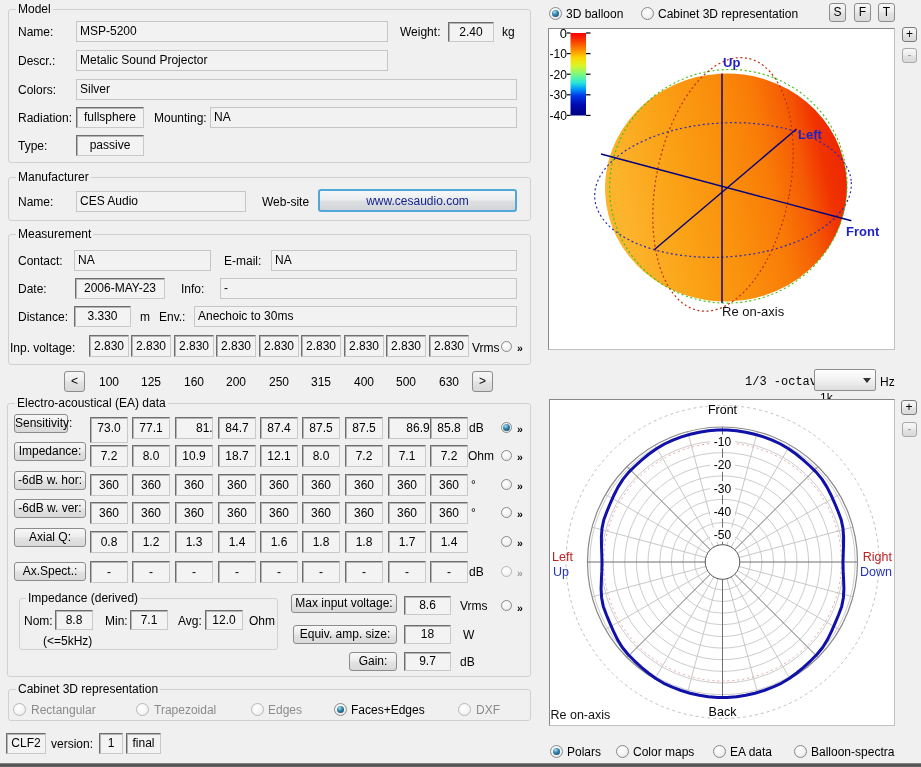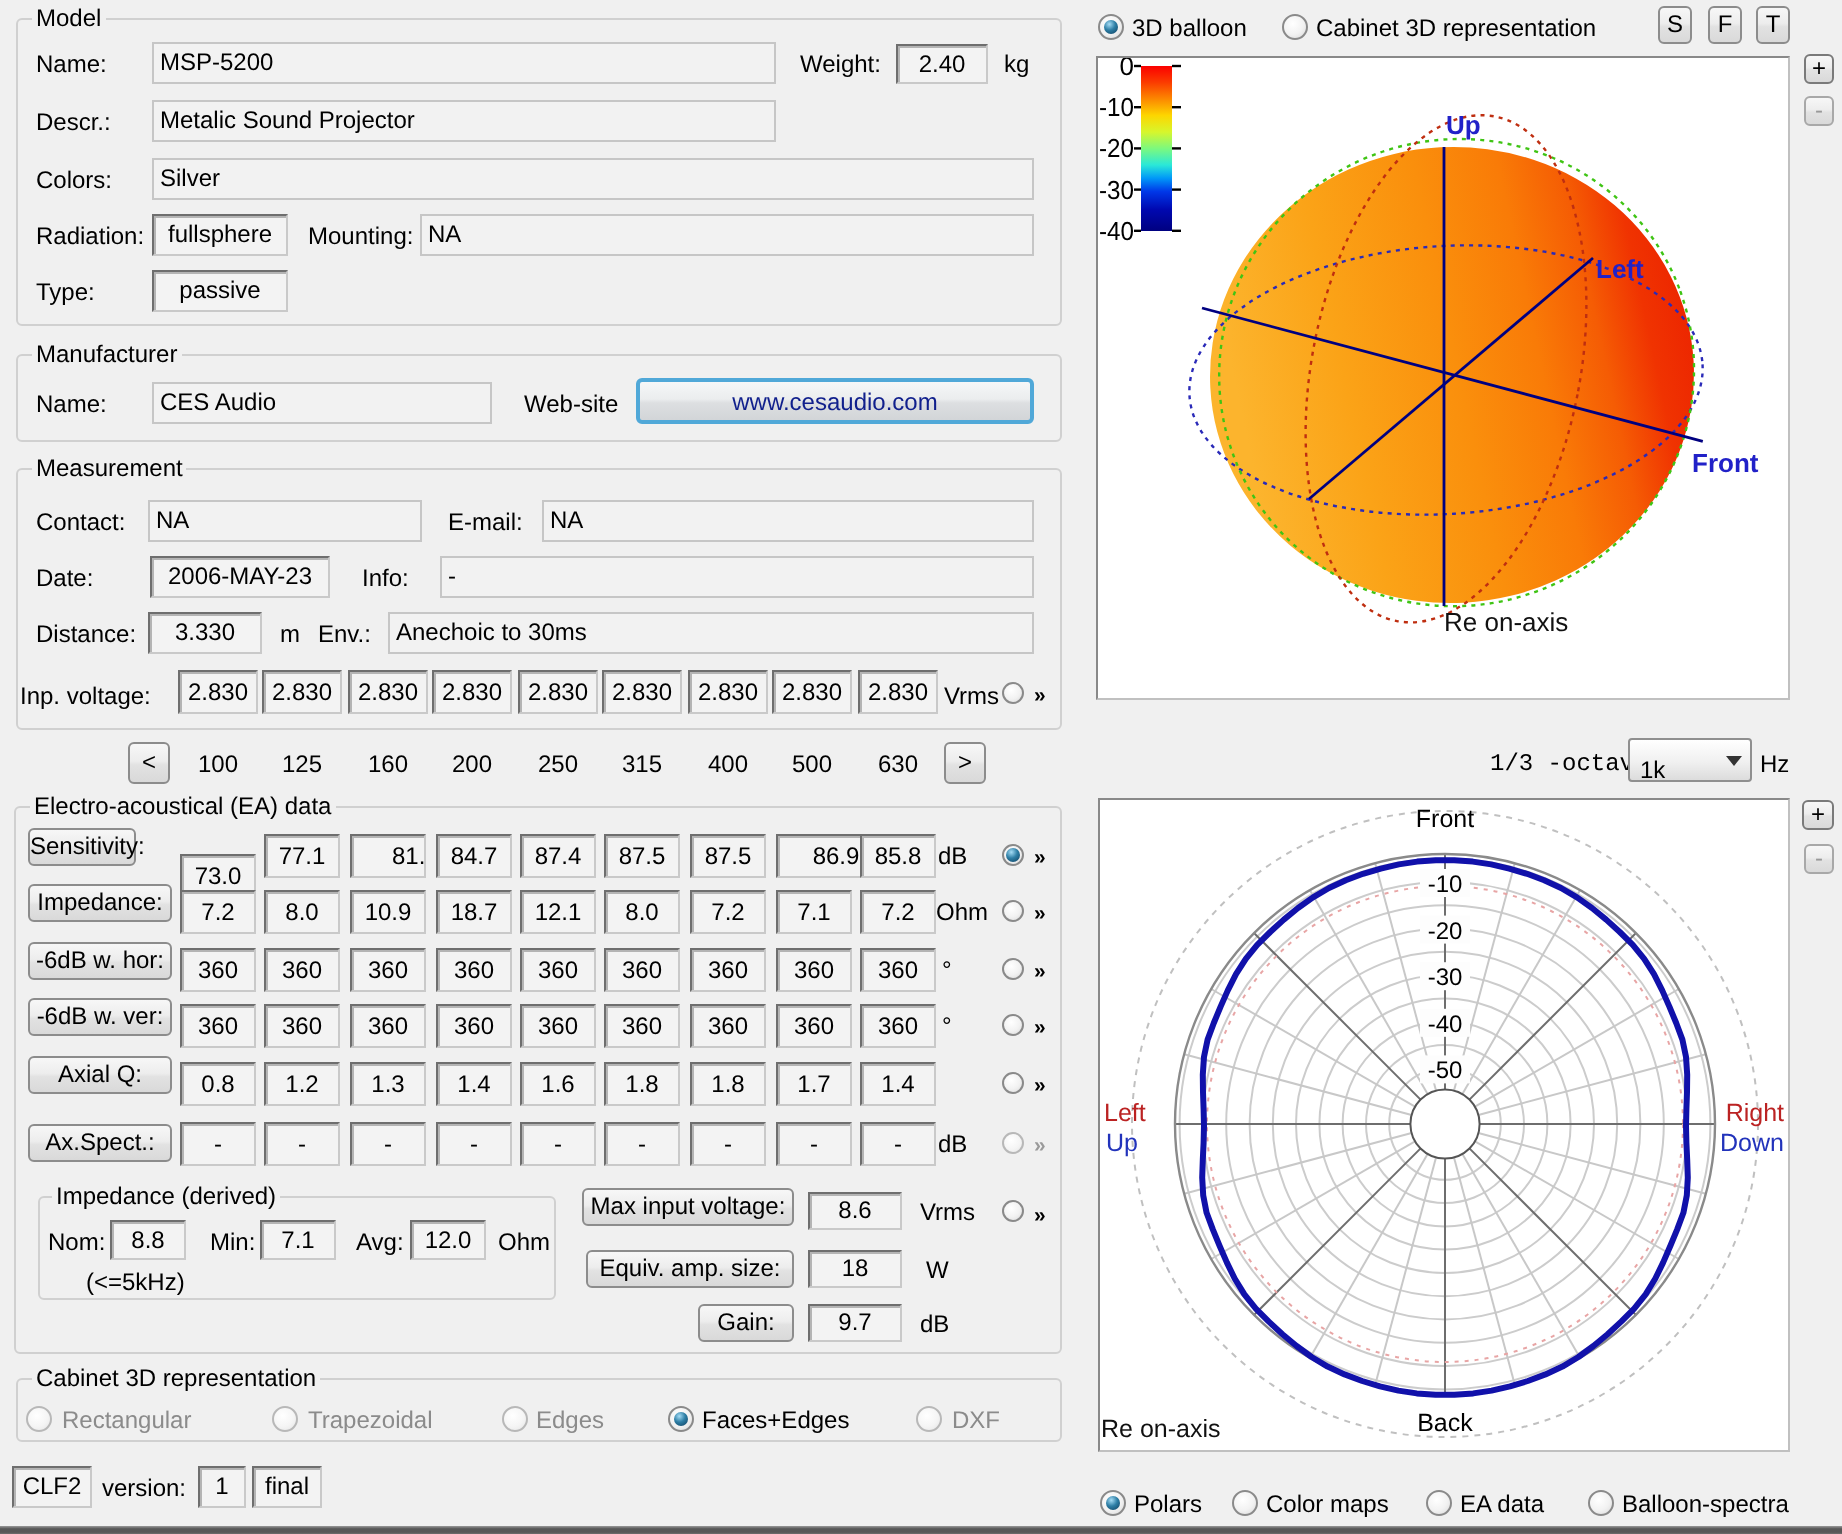--- a/index.html
+++ b/index.html
@@ -83,21 +83,21 @@
 <span class="lb" style="left:269px;top:375px;">250</span>
 <span class="lb" style="left:311px;top:375px;">315</span>
 <span class="lb" style="left:354px;top:375px;">400</span>
 <span class="lb" style="left:396px;top:375px;">500</span>
 <span class="lb" style="left:439px;top:375px;">630</span>
 <div class="btn" style="left:472px;top:371px;width:21px;height:21px;line-height:19px;">&gt;</div>
 
 <div class="gb" style="left:7px;top:403px;width:524px;height:274px;"></div>
 <div class="gt" style="left:15px;top:397px;">Electro-acoustical (EA) data</div>
 <div class="btn" style="left:14px;top:414px;width:54px;height:19px;line-height:17px;">Sensitivity:</div>
-<div class="sf" style="left:90px;top:427px;width:38px;height:26px;line-height:20px;text-align:center;">73.0</div>
+<div class="sf" style="left:90px;top:417px;width:38px;height:26px;line-height:20px;text-align:center;">73.0</div>
 <div class="sf" style="left:132px;top:417px;width:38px;height:22px;line-height:20px;">77.1</div>
 <div class="sf" style="left:175px;top:417px;width:38px;height:22px;line-height:20px;padding-left:20px;">81.5</div>
 <div class="sf" style="left:218px;top:417px;width:38px;height:22px;line-height:20px;">84.7</div>
 <div class="sf" style="left:260px;top:417px;width:38px;height:22px;line-height:20px;">87.4</div>
 <div class="sf" style="left:302px;top:417px;width:38px;height:22px;line-height:20px;">87.5</div>
 <div class="sf" style="left:345px;top:417px;width:38px;height:22px;line-height:20px;">87.5</div>
 <div class="sf" style="left:388px;top:417px;width:60px;height:22px;line-height:20px;">86.9</div>
 <div class="sf" style="left:430px;top:417px;width:38px;height:22px;line-height:20px;">85.8</div>
 <span class="lb" style="left:469px;top:421px;">dB</span>
 <span class="rd sm sel" style="left:501px;top:422px;"></span>
@@ -269,21 +269,21 @@
 <text x="18" y="70.3" font-family="Liberation Sans" font-size="13" fill="#000" text-anchor="end" textLength="17.5" lengthAdjust="spacingAndGlyphs">-30</text>
 <line x1="18" y1="86.4" x2="21.5" y2="86.4" stroke="#000" stroke-width="1.2"></line>
 <line x1="37" y1="86.4" x2="41.5" y2="86.4" stroke="#000" stroke-width="1.2"></line>
 <text x="18" y="90.9" font-family="Liberation Sans" font-size="13" fill="#000" text-anchor="end" textLength="17.5" lengthAdjust="spacingAndGlyphs">-40</text>
 </svg></div>
 <div class="btn" style="left:902px;top:27px;width:15px;height:15px;line-height:13px;border-color:#7a7a7a;">+</div>
 <div class="btn" style="left:902px;top:48px;width:15px;height:15px;line-height:13px;color:#999;border-color:#a8a8a8;">-</div>
 
 <span class="lb" style="left:745px;top:375px;font-family:Liberation Mono, monospace;">1/3 -octave:</span>
 <div class="abs" style="left:814px;top:369px;width:62px;height:22px;border:1px solid #8f8f8f;border-radius:2px;background:linear-gradient(#ffffff,#f0f0f0 55%,#dcdcdc);">
-  <span style="position:absolute;left:5px;top:8px;font-size:12px;">1k</span>
+  <span style="position:absolute;left:5px;top:21px;font-size:12px;">1k</span>
   <span style="position:absolute;right:4px;top:8px;width:0;height:0;border-left:4px solid transparent;border-right:4px solid transparent;border-top:5px solid #333;"></span>
 </div>
 <span class="lb" style="left:880px;top:375px;">Hz</span>
 
 <div class="abs" style="left:549px;top:399px;width:346px;height:327px;background:#fff;border:1px solid;border-color:#898989 #c0c0c0 #c0c0c0 #898989;"></div>
 <div class="abs" style="left:550px;top:400px;width:344px;height:325px;"><svg width="344" height="325" viewBox="0 0 344 325">
 <circle cx="172.5" cy="162.0" r="156.5" fill="none" stroke="#c0c0c0" stroke-width="1" stroke-dasharray="3,3"></circle>
 <circle cx="172.5" cy="162.0" r="27.9" fill="none" stroke="#cccccc" stroke-width="1"></circle>
 <circle cx="172.5" cy="162.0" r="39.5" fill="none" stroke="#cccccc" stroke-width="1"></circle>
 <circle cx="172.5" cy="162.0" r="51.2" fill="none" stroke="#cccccc" stroke-width="1"></circle>

